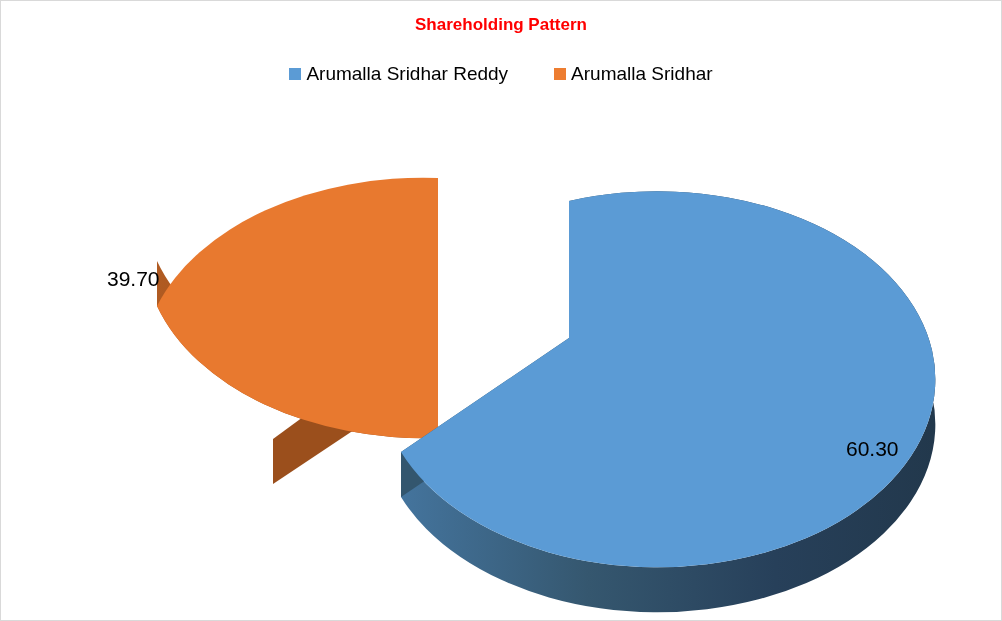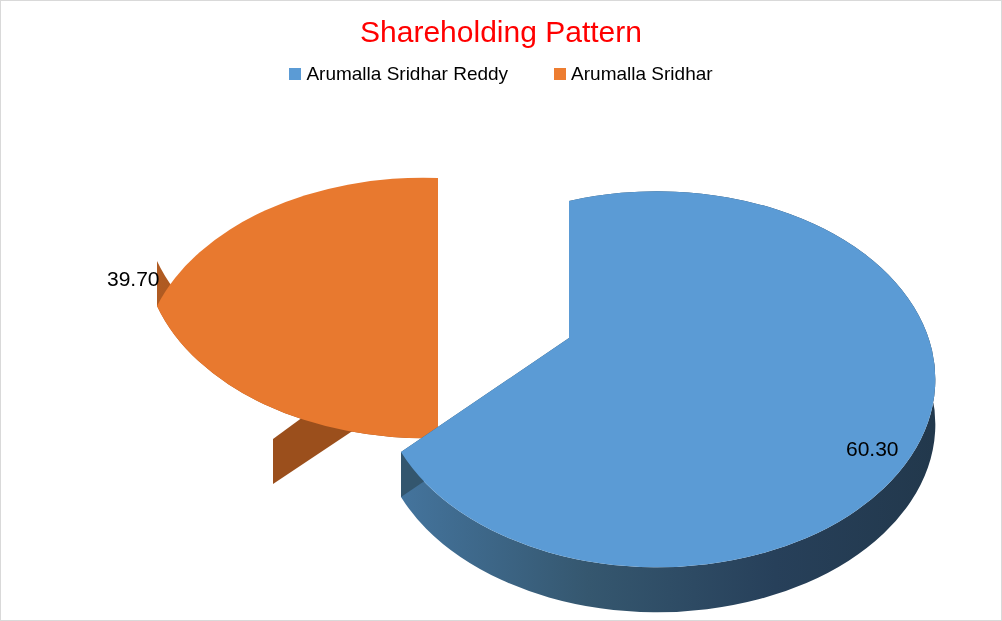--- a/index.html
+++ b/index.html
@@ -1,21 +1,21 @@
 <!DOCTYPE html>
 <html><head>
 <meta charset="utf-8">
 <style>
   html,body{margin:0;padding:0;background:#fff;}
   body{width:1002px;height:621px;overflow:hidden;
        font-family:"Liberation Sans", sans-serif;}
   #chart-frame{position:relative;width:1000px;height:619px;
        border:1px solid #D9D9D9;background:#FFFFFF;box-sizing:content-box;}
   #chart-title{position:absolute;left:0;top:14px;width:1000px;text-align:center;
-       font-size:30px;font-weight:normal;color:#FF0000;letter-spacing:0px;}
+       font-size:17px;font-weight:bold;color:#FF0000;letter-spacing:0px;}
   #legend{position:absolute;left:0;top:62px;width:1000px;display:flex;
        justify-content:center;align-items:center;gap:46px;}
   .legend-item{display:flex;align-items:center;gap:5px;}
   .legend-swatch{width:12px;height:12px;display:block;}
   .legend-label{font-size:19px;color:#000000;line-height:22px;white-space:nowrap;}
   #pie-svg{position:absolute;left:0;top:0;width:1000px;height:619px;}
   .data-label{font-size:21px;fill:#000000;font-family:"Liberation Sans", sans-serif;}
 </style>
 </head>
 <body>

